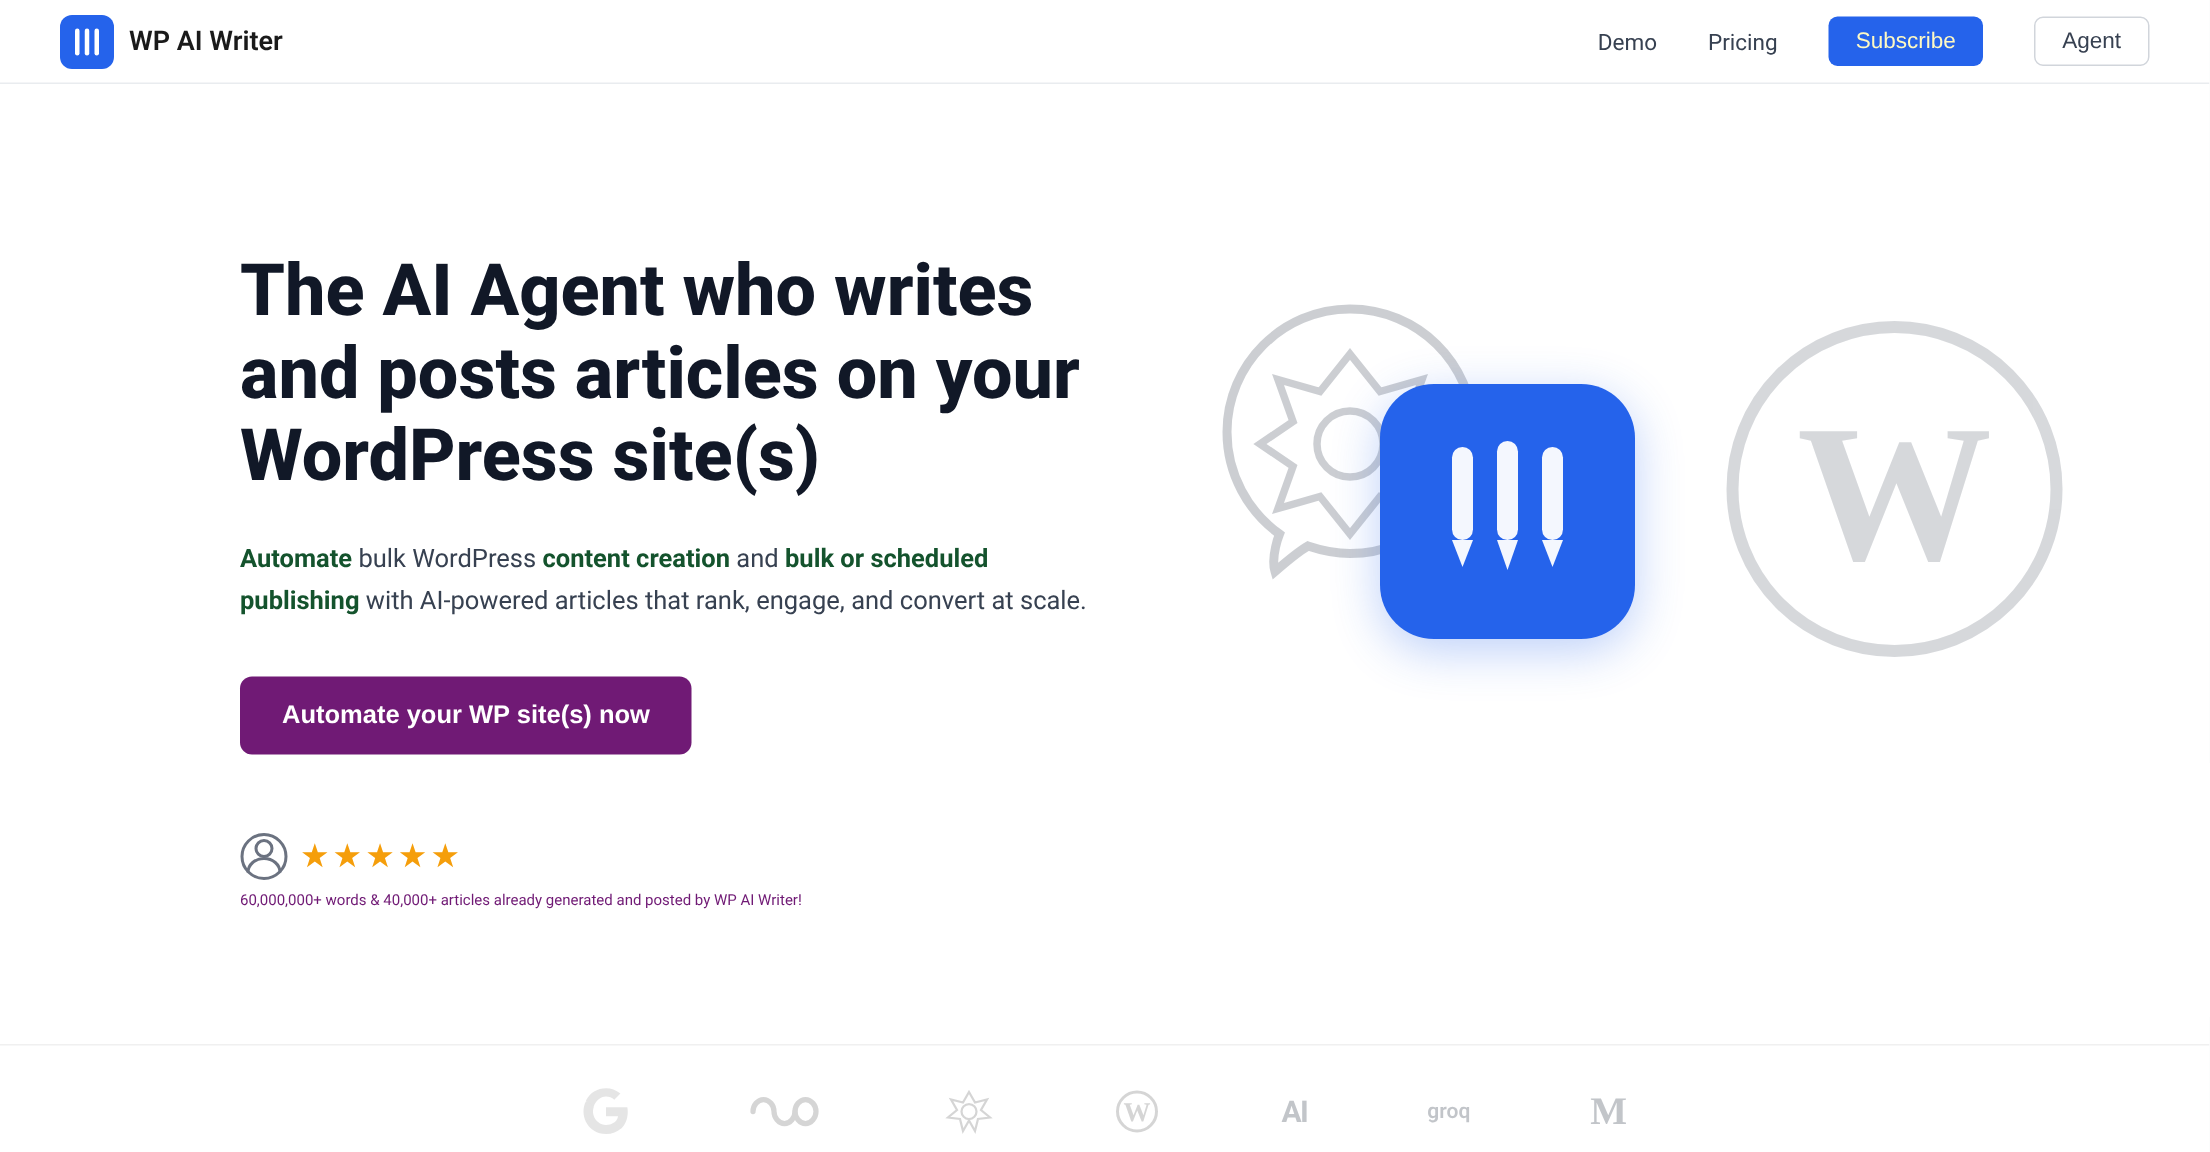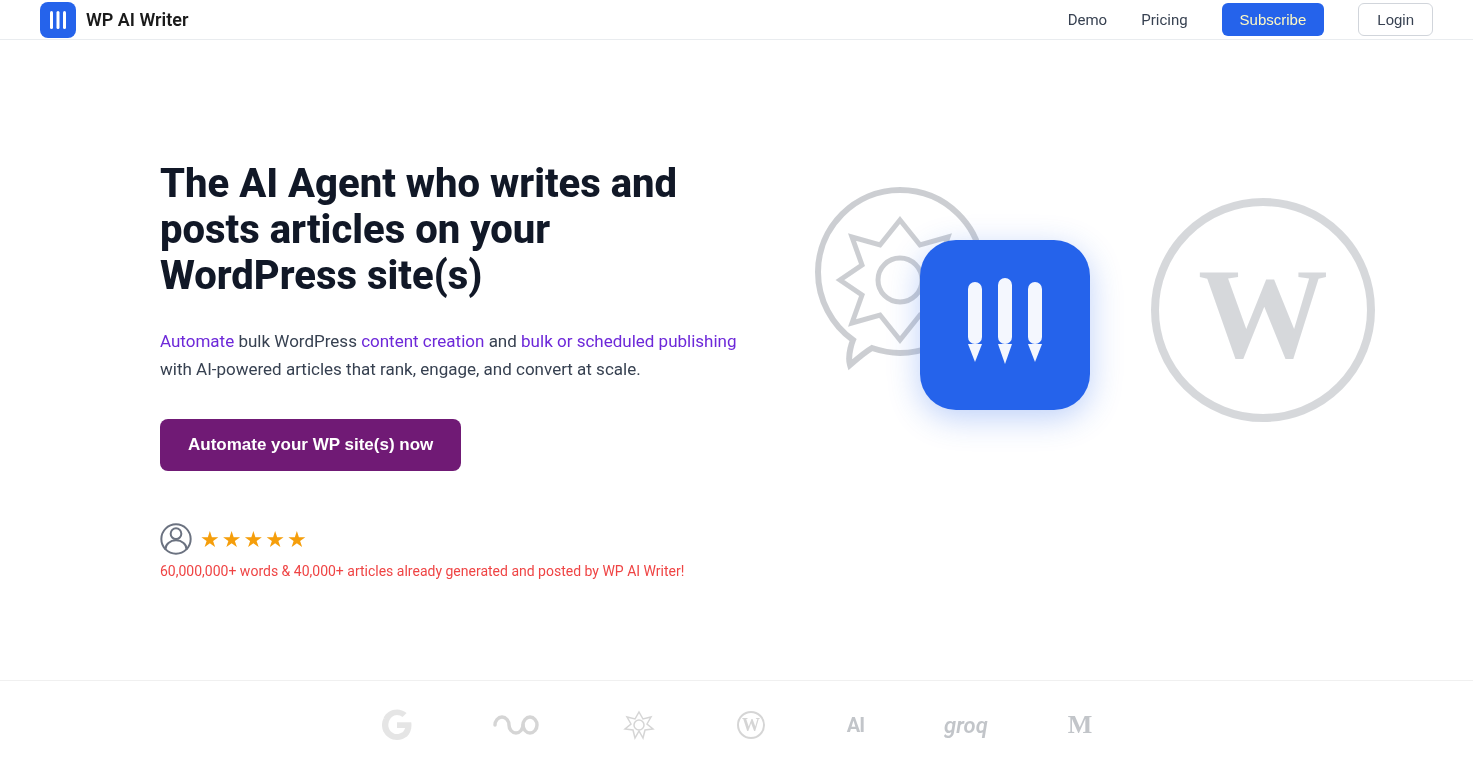--- a/index.html
+++ b/index.html
@@ -7,21 +7,21 @@
       font-family: -apple-system, BlinkMacSystemFont, 'Segoe UI', Roboto, sans-serif;
       background: #f8f9fa;
       min-height: 768px;
       color: #1a1a1a;
     }
 
     
     nav {
       background: #fff;
       border-bottom: 1px solid #e9ecef;
-      height: 40px;
+      height: 56px;
       display: flex;
       align-items: center;
       padding: 0 40px;
       justify-content: space-between;
       position: sticky;
       top: 0;
       z-index: 100;
     }
     .nav-logo {
       display: flex;
@@ -87,35 +87,35 @@
       padding: 60px 80px 40px 160px;
       position: relative;
       overflow: hidden;
     }
     .hero-left {
       max-width: 580px;
       flex: 0 0 580px;
       z-index: 2;
     }
     .hero-title {
-      font-size: 40px;
+      font-size: 48px;
       font-weight: 800;
       line-height: 1.15;
       color: #111827;
       margin-bottom: 28px;
     }
     .hero-subtitle {
       font-size: 17px;
       color: #374151;
       line-height: 1.65;
       margin-bottom: 36px;
     }
     .hero-subtitle strong {
-      font-weight: 400;
-      color: #6d28d9;
+      font-weight: 700;
+      color: #14532d;
     }
     .btn-cta {
       background: #701a75;
       color: #fff;
       border: none;
       border-radius: 8px;
       padding: 16px 28px;
       font-size: 17px;
       font-weight: 600;
       cursor: pointer;
@@ -141,22 +141,22 @@
     }
     .stars {
       display: flex;
       gap: 2px;
     }
     .star {
       color: #f59e0b;
       font-size: 22px;
     }
     .social-text {
-      font-size: 14px;
-      color: #ef4444;
+      font-size: 10px;
+      color: #701a75;
     }
 
     
     .hero-right {
       flex: 1;
       position: relative;
       display: flex;
       align-items: center;
       justify-content: center;
       min-height: 420px;
@@ -238,21 +238,21 @@
         <rect x="9.5" y="2" width="3" height="18" rx="1.5" fill="white"></rect>
         <rect x="16" y="2" width="3" height="18" rx="1.5" fill="white"></rect>
       </svg>
     </div>
     <span class="nav-brand">WP AI Writer</span>
   </div>
   <div class="nav-links">
     <a class="nav-link">Demo</a>
     <a class="nav-link">Pricing</a>
     <button class="btn-subscribe">Subscribe</button>
-    <button class="btn-login">Login</button>
+    <button class="btn-login">Agent</button>
   </div>
 </nav>
 
 <section class="hero">
   <div class="hero-left">
     <h1 class="hero-title">The AI Agent who writes and posts articles on your WordPress site(s)</h1>
     <p class="hero-subtitle">
       <strong>Automate</strong>
       <span> bulk WordPress </span>
       <strong>content creation</strong>
@@ -339,20 +339,20 @@
     <svg viewBox="0 0 32 32" width="32" height="32" fill="none">
       <circle cx="16" cy="16" r="13" stroke="#777" stroke-width="2" fill="none"></circle>
       <text x="16" y="22" text-anchor="middle" font-size="18" font-weight="900" fill="#777" font-family="serif">W</text>
     </svg>
   </div>
 
   <div class="brand-logo" style="font-size:20px;font-weight:700;letter-spacing:-1px;text-align:center;">
     <span>AI</span>
   </div>
 
-  <div class="brand-logo" style="font-size:22px;font-weight:600;font-style:italic;letter-spacing:0px;text-align:center;">
+  <div class="brand-logo" style="font-size:14px;font-weight:600;letter-spacing:0px;text-align:center;">
     <span>groq</span>
   </div>
 
   <div class="brand-logo" style="font-size:26px;font-weight:700;font-family:serif;">
     <span>M</span>
   </div>
 </div>
 
 </body></html>

